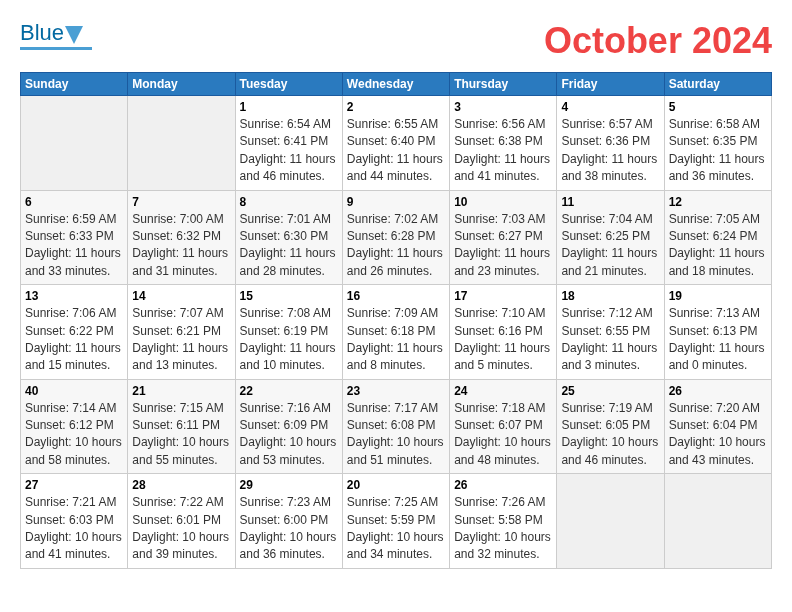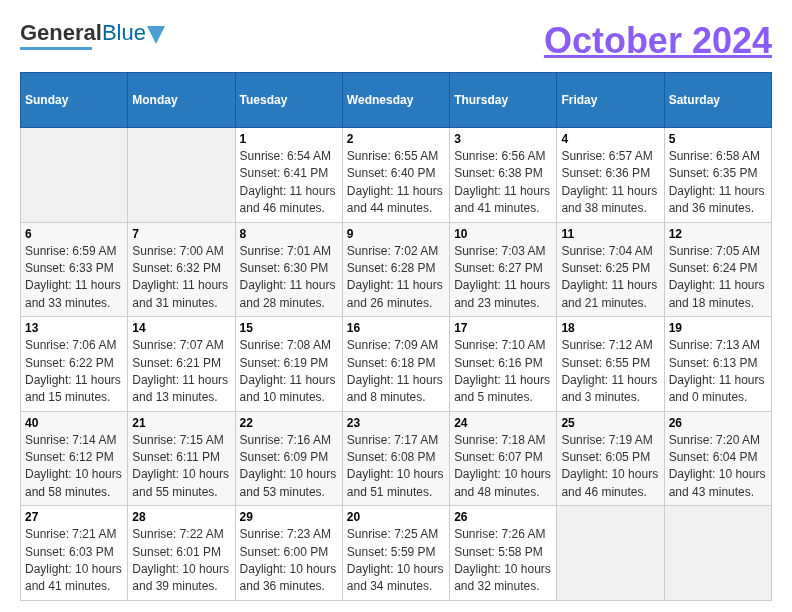--- a/index.html
+++ b/index.html
@@ -20,36 +20,35 @@
       display: flex;
       flex-direction: column;
       align-items: flex-start;
     }
     .title-block {
       text-align: right;
     }
     .month-title {
       font-size: 36px;
       font-weight: bold;
-      color: #8b5cf6;
-      text-decoration: underline;
+      color: #ef4444;
     }
     .subtitle {
       font-size: 15px;
       color: #555;
     }
     .calendar {
       width: 100%;
       border-collapse: collapse;
       font-size: 11px;
     }
     .calendar th {
       background: #2a7abf;
       color: #fff;
-      padding: 20px 4px;
+      padding: 4px 4px;
       text-align: left;
       font-size: 12px;
       border: 1px solid #1a5a9f;
     }
     .calendar td {
       border: 1px solid #ccc;
       vertical-align: top;
       padding: 4px;
       min-height: 80px;
       width: 107px;
@@ -72,21 +71,20 @@
     .empty-cell {
       background: #f0f0f0 !important;
     }
   </style>
 </head>
 <body>
 
 <div class="header">
   <div class="logo">
     <div style="display:flex;align-items:flex-end;gap:0;">
-      <span style="font-size:22px;font-weight:bold;color:#333;">General</span>
       <span style="font-size:22px;font-weight:normal;color:#0369a1;">Blue</span>
       <svg width="18" height="18" viewBox="0 0 18 18" style="margin-bottom:2px;margin-left:1px;">
         <polygon points="0,0 18,0 9,18" fill="#4a9fd4"></polygon>
       </svg>
     </div>
     <div style="height:3px;background:#4a9fd4;width:72px;margin-top:1px;"></div>
   </div>
   <div class="title-block">
     <div class="month-title">October 2024</div>
   </div>

